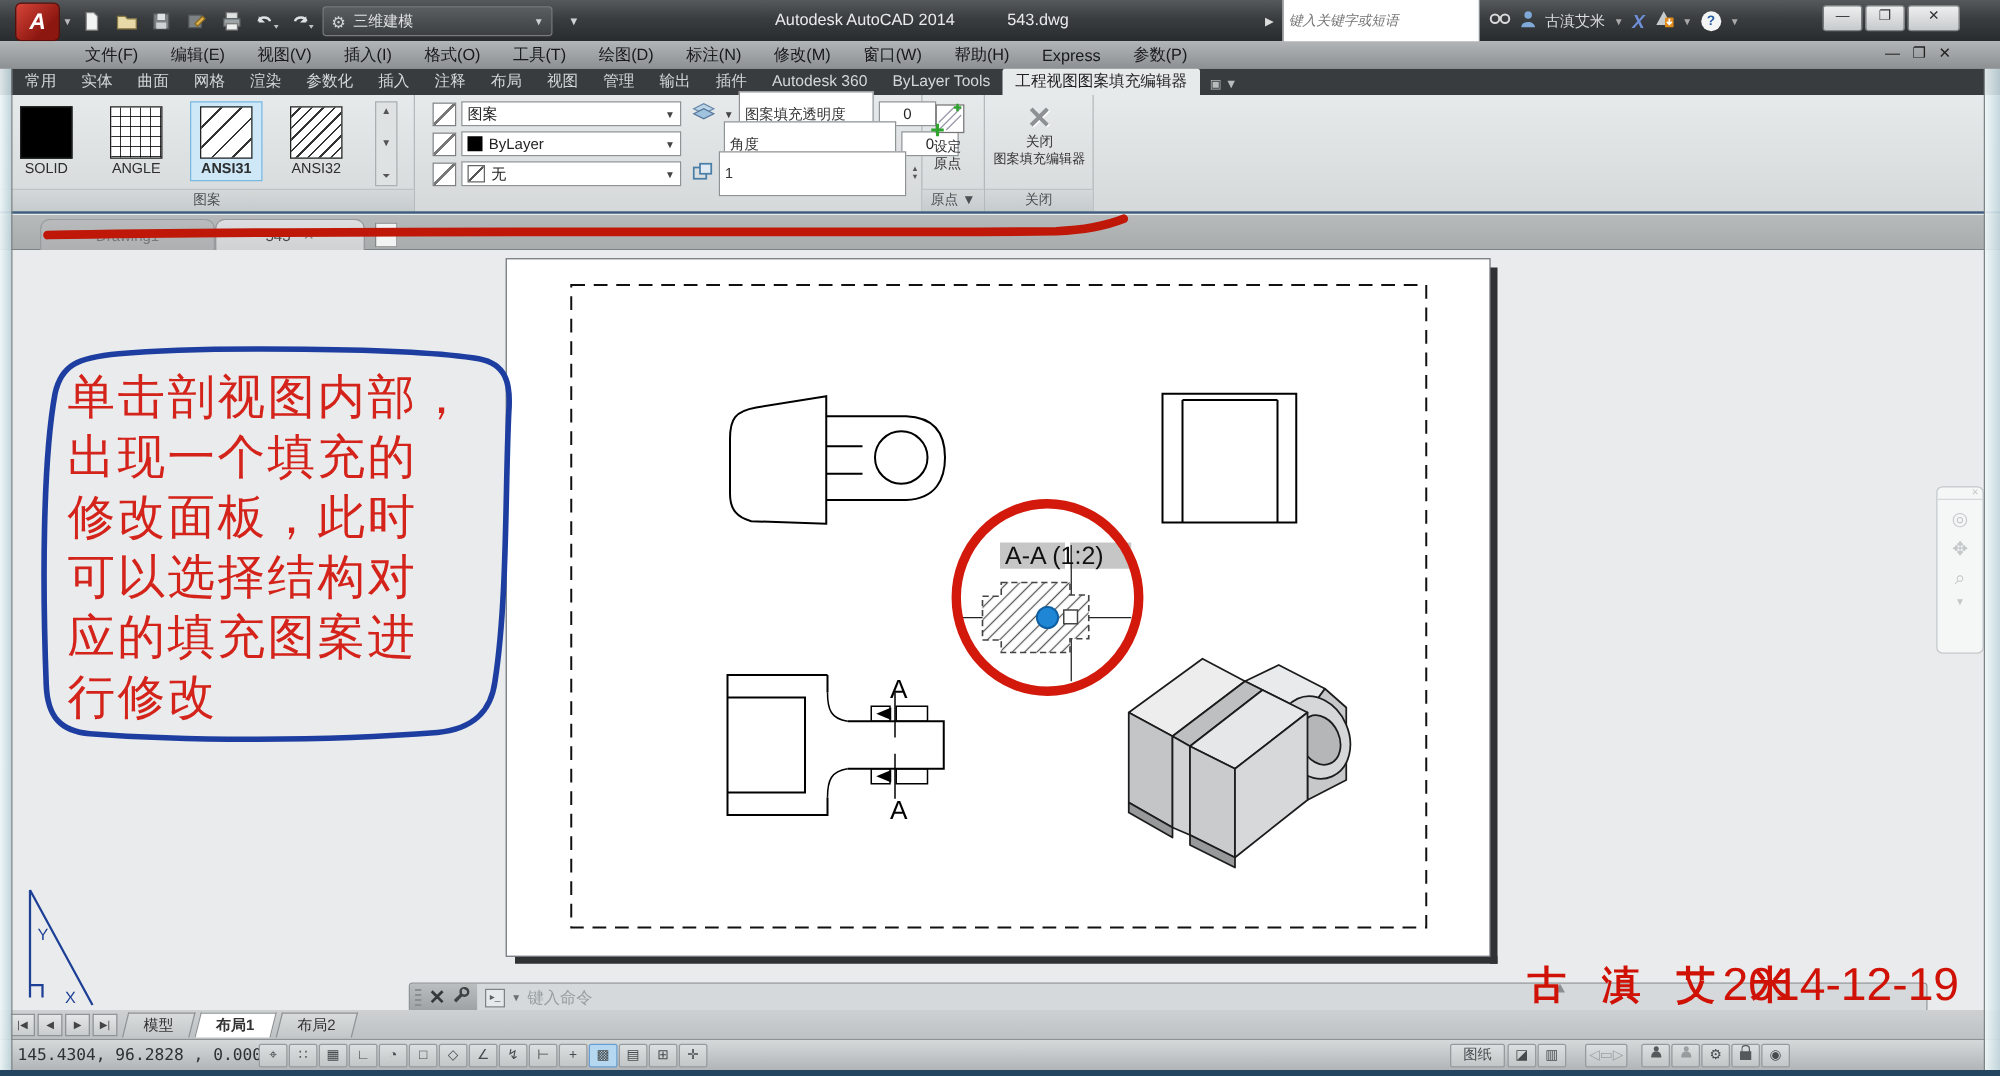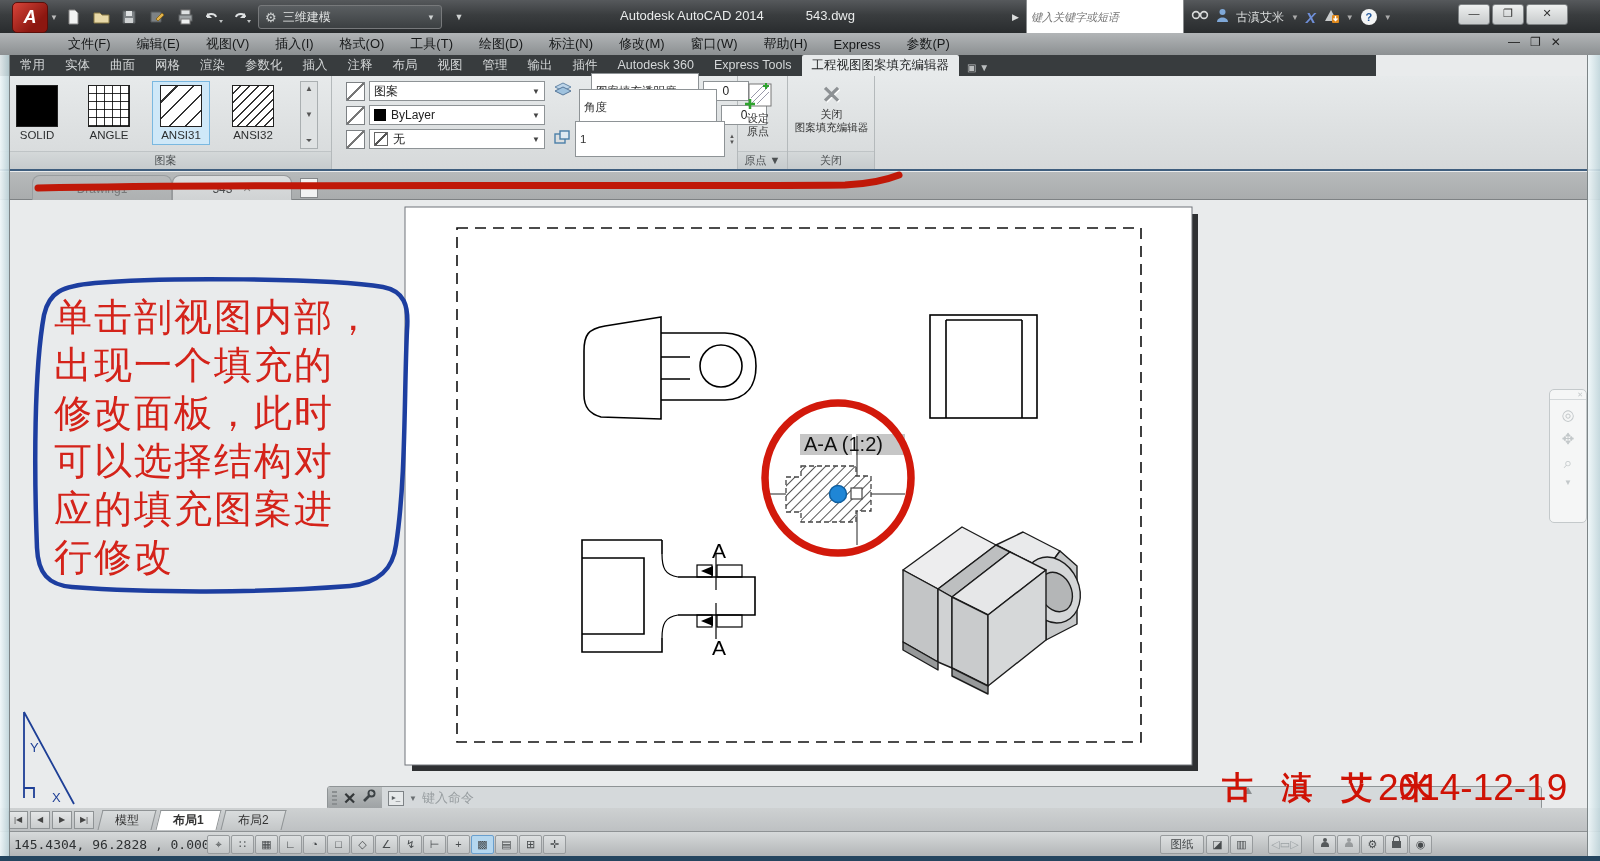--- a/index.html
+++ b/index.html
@@ -18,31 +18,31 @@
   .ttl-right{left:1012px;top:5px;height:24px;display:flex;align-items:center;gap:7px;color:#dcdede;}
   .searchbox{width:148px;height:18px;border:1px solid #8b8e90;background:#fff;font-size:11px;font-style:italic;color:#555;padding:17px 4px;font-family:"Liberation Sans",sans-serif;}
   .helpc{width:16px;height:16px;border-radius:50%;background:#f4f5f5;color:#245a9e;font-weight:bold;font-size:11px;text-align:center;line-height:16px;}
   .winbtns{left:1458px;top:4px;display:flex;gap:2px;}
   .wbtn{width:30px;height:19px;background:linear-gradient(#eef0f0,#c7cacb);border:1px solid #7e8284;border-radius:3px;color:#333;font-size:11px;text-align:center;line-height:17px;}
   
   .menubar{left:0;top:33px;width:1600px;height:22px;background:linear-gradient(#b2b5b7,#8c9092);display:flex;align-items:center;padding-left:55px;box-sizing:border-box;color:#17191a;font-size:13px;}
   .menubar .mi{padding:0 13px;}
   .docwin{left:1508px;top:35px;display:flex;gap:10px;color:#222;font-size:12px;}
   
-  .rtabs{left:0;top:55px;width:1376px;height:21px;background:#383c3e;display:flex;align-items:flex-end;padding-left:10px;box-sizing:border-box;}
+  .rtabs{left:0;top:55px;width:1600px;height:21px;background:#383c3e;display:flex;align-items:flex-end;padding-left:10px;box-sizing:border-box;}
   .rtab{color:#d4d7d8;font-size:12.5px;padding:3px 10px;line-height:15px;}
   .rtab.active{background:#e7eaeb;color:#1d1f20;border-radius:2px 2px 0 0;}
   .rtab-min{color:#b9bcbd;font-size:10px;padding:3px 8px;}
   .rbody{left:0;top:76px;width:1600px;height:93px;background:linear-gradient(#e7eaeb,#d6d9da);}
   .rline{left:0;top:169px;width:1600px;height:2px;background:#3f5e7e;}
   .panel{position:absolute;top:0;height:93px;border-right:1px solid #b4b9bb;box-sizing:border-box;}
   .plabel{position:absolute;bottom:0;left:0;right:0;height:17px;background:linear-gradient(#d4d8d9,#c6cbcd);border-top:1px solid #bfc4c6;font-size:11px;color:#4c5052;text-align:center;line-height:16px;}
   .swatches{position:absolute;left:8px;top:5px;display:flex;gap:14px;}
   .sw{width:56px;text-align:center;padding:3px 0;border:1px solid transparent;}
-  .sw.sel{background:#cfe8f8;border:1px solid #7ab8e0;}
+  .sw.sel{background:#cfe8f8;border:1px solid #7ab8e0;font-weight:bold;}
   .sw .ic{width:40px;height:40px;margin:0 auto;background:#fff;border:1px solid #222;}
   .sw .lb{font-size:11.5px;color:#2c2e2f;margin-top:2px;}
   .gscroll{position:absolute;left:300px;top:5px;width:18px;height:68px;border:1px solid #aaafb1;background:#dfe2e3;display:flex;flex-direction:column;align-items:center;justify-content:space-between;font-size:8px;color:#555;padding:2px 0;box-sizing:border-box;}
   .prow{position:absolute;display:flex;align-items:center;gap:4px;height:20px;}
   .drop{height:20px;background:#fff;border:1px solid #8e9396;font-size:12px;color:#222;display:flex;align-items:center;padding:0 4px;box-sizing:border-box;}
   .drop .car{margin-left:auto;font-size:8px;color:#444;}
   .fieldlbl{height:36px;background:#fff;border:1px solid #8e9396;font-size:11.5px;color:#333;display:flex;align-items:center;padding:0 4px;box-sizing:border-box;}
   .fieldval{width:46px;height:20px;background:#fff;border:1px solid #8e9396;font-size:12px;color:#222;text-align:center;line-height:18px;box-sizing:border-box;}
   .micon{width:17px;height:17px;border:1px solid #7d8184;background:
      linear-gradient(135deg,transparent 45%,#777 45%,#777 55%,transparent 55%),#fff;}
@@ -215,21 +215,21 @@
     <span class="rtab">渲染</span>
     <span class="rtab">参数化</span>
     <span class="rtab">插入</span>
     <span class="rtab">注释</span>
     <span class="rtab">布局</span>
     <span class="rtab">视图</span>
     <span class="rtab">管理</span>
     <span class="rtab">输出</span>
     <span class="rtab">插件</span>
     <span class="rtab">Autodesk 360</span>
-    <span class="rtab">Express Tools</span>
+    <span class="rtab">ByLayer Tools</span>
     <span class="rtab active">工程视图图案填充编辑器</span>
     <span class="rtab-min">▣ ▼</span>
   </div>
 
   <div class="abs rbody">
 
     <div class="panel" style="left:0;width:332px;">
       <div class="swatches">
         <div class="sw">
           <div class="ic" style="background:#000;"></div>
@@ -266,21 +266,21 @@
         <span style="margin-left:4px;"><svg width="22" height="16">
               <path d="M2 6 l8-4 8 4-8 4z" fill="#bcd4e8" stroke="#6688a8"></path>
               <path d="M2 10 l8-4 8 4-8 4z" fill="#9fc2de" stroke="#557699"></path>
             </svg></span>
         <span style="font-size:8px;color:#444;">▼</span>
         <span class="fieldlbl" style="width:108px;">
             <span>图案填充透明度</span>
           </span>
         <span class="fieldval">0</span>
       </div>
-      <div class="prow" style="left:14px;top:29px;align-items:flex-end;">
+      <div class="prow" style="left:14px;top:29px;">
         <span class="micon"></span>
         <span class="drop" style="width:176px;">
             <span style="display:inline-block;width:12px;height:12px;background:#000;margin-right:5px;"></span>
             <span>ByLayer</span>
             <span class="car">▼</span>
           </span>
         <span class="fieldlbl" style="width:138px;margin-left:30px;">
             <span>角度</span>
           </span>
         <span class="fieldval">0</span>

